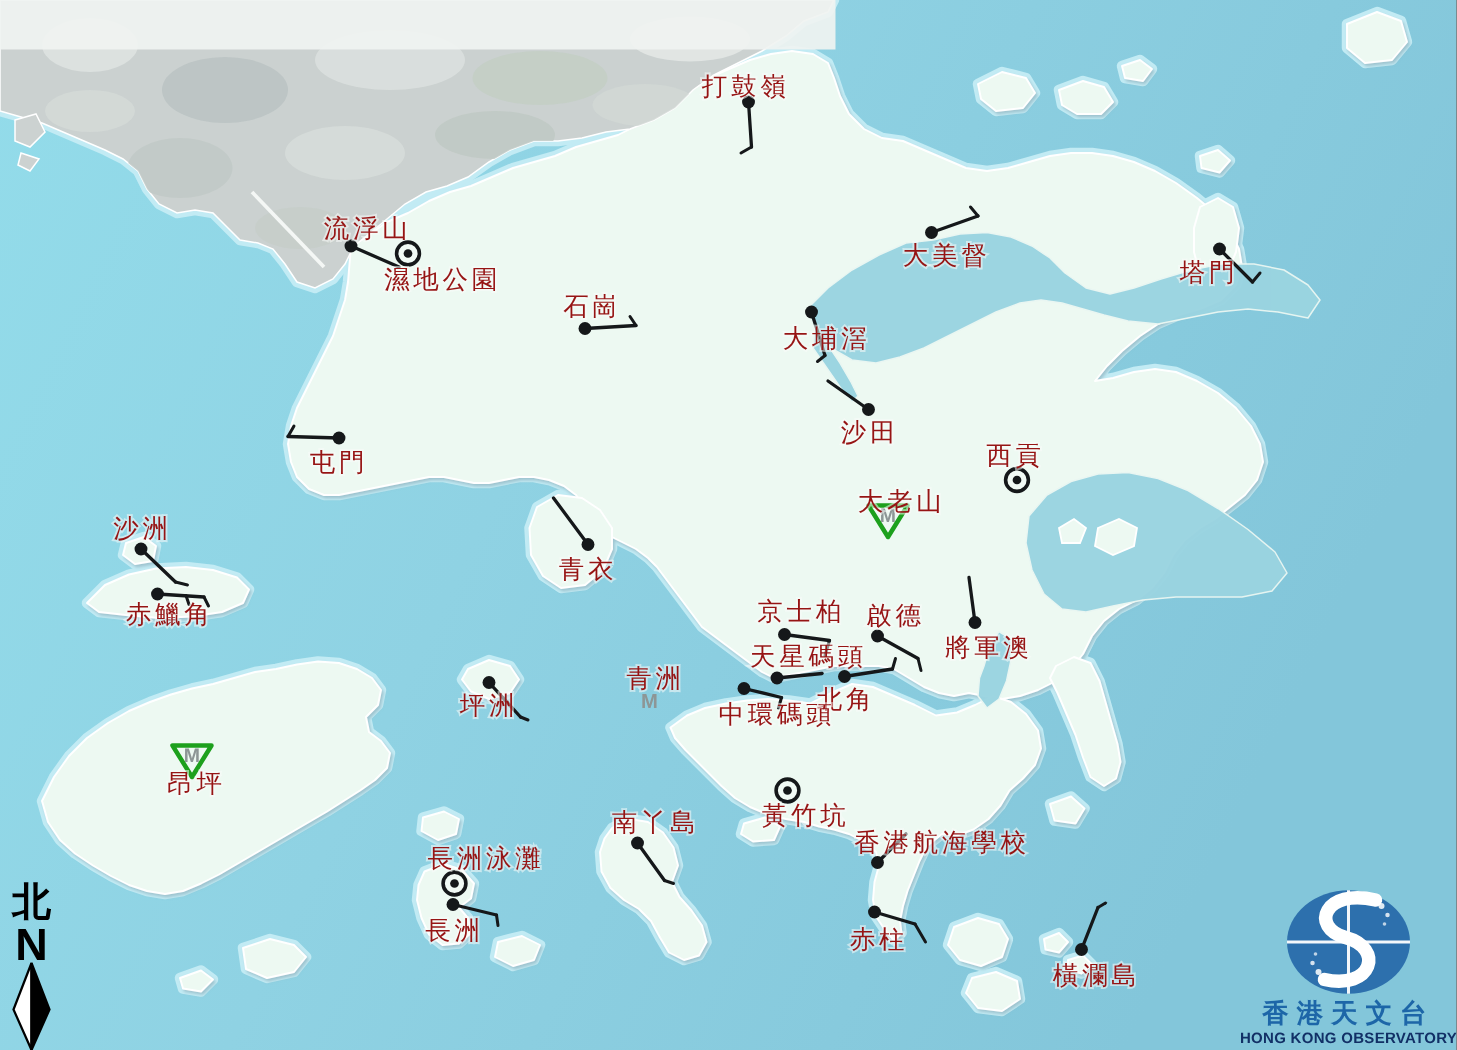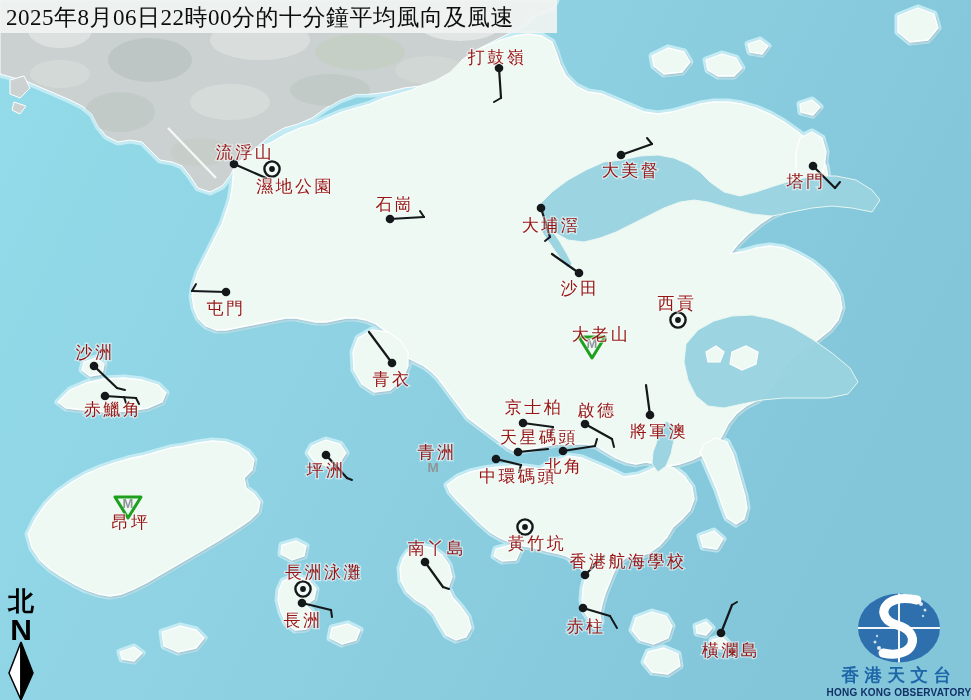--- a/index.html
+++ b/index.html
@@ -280,14 +280,13 @@
     <circle cx="26" cy="-18" r="1.5" fill="#fff" opacity="0.8"></circle>
     <circle cx="24" cy="-12" r="1.2" fill="#fff" opacity="0.7"></circle>
     <circle cx="-20" cy="20" r="2" fill="#fff" opacity="0.85"></circle>
     <circle cx="-24" cy="14" r="1.5" fill="#fff" opacity="0.8"></circle>
     <circle cx="-22" cy="8" r="1.2" fill="#fff" opacity="0.7"></circle>
     <text x="0" y="53" text-anchor="middle" font-size="17.5" font-weight="bold" fill="#1d66a8" letter-spacing="5.5" class="mglyph">香港天文台</text>
     <text x="0" y="67.5" text-anchor="middle" font-size="10" font-weight="bold" fill="#123066" letter-spacing="0.2" class="mglyph">HONG KONG OBSERVATORY</text>
   </g>
 </svg>
 
-<div id="map-title">2025年8月06日22時00分的十分鐘平均風向及風速</div>
 </div>
 
 </body></html>

